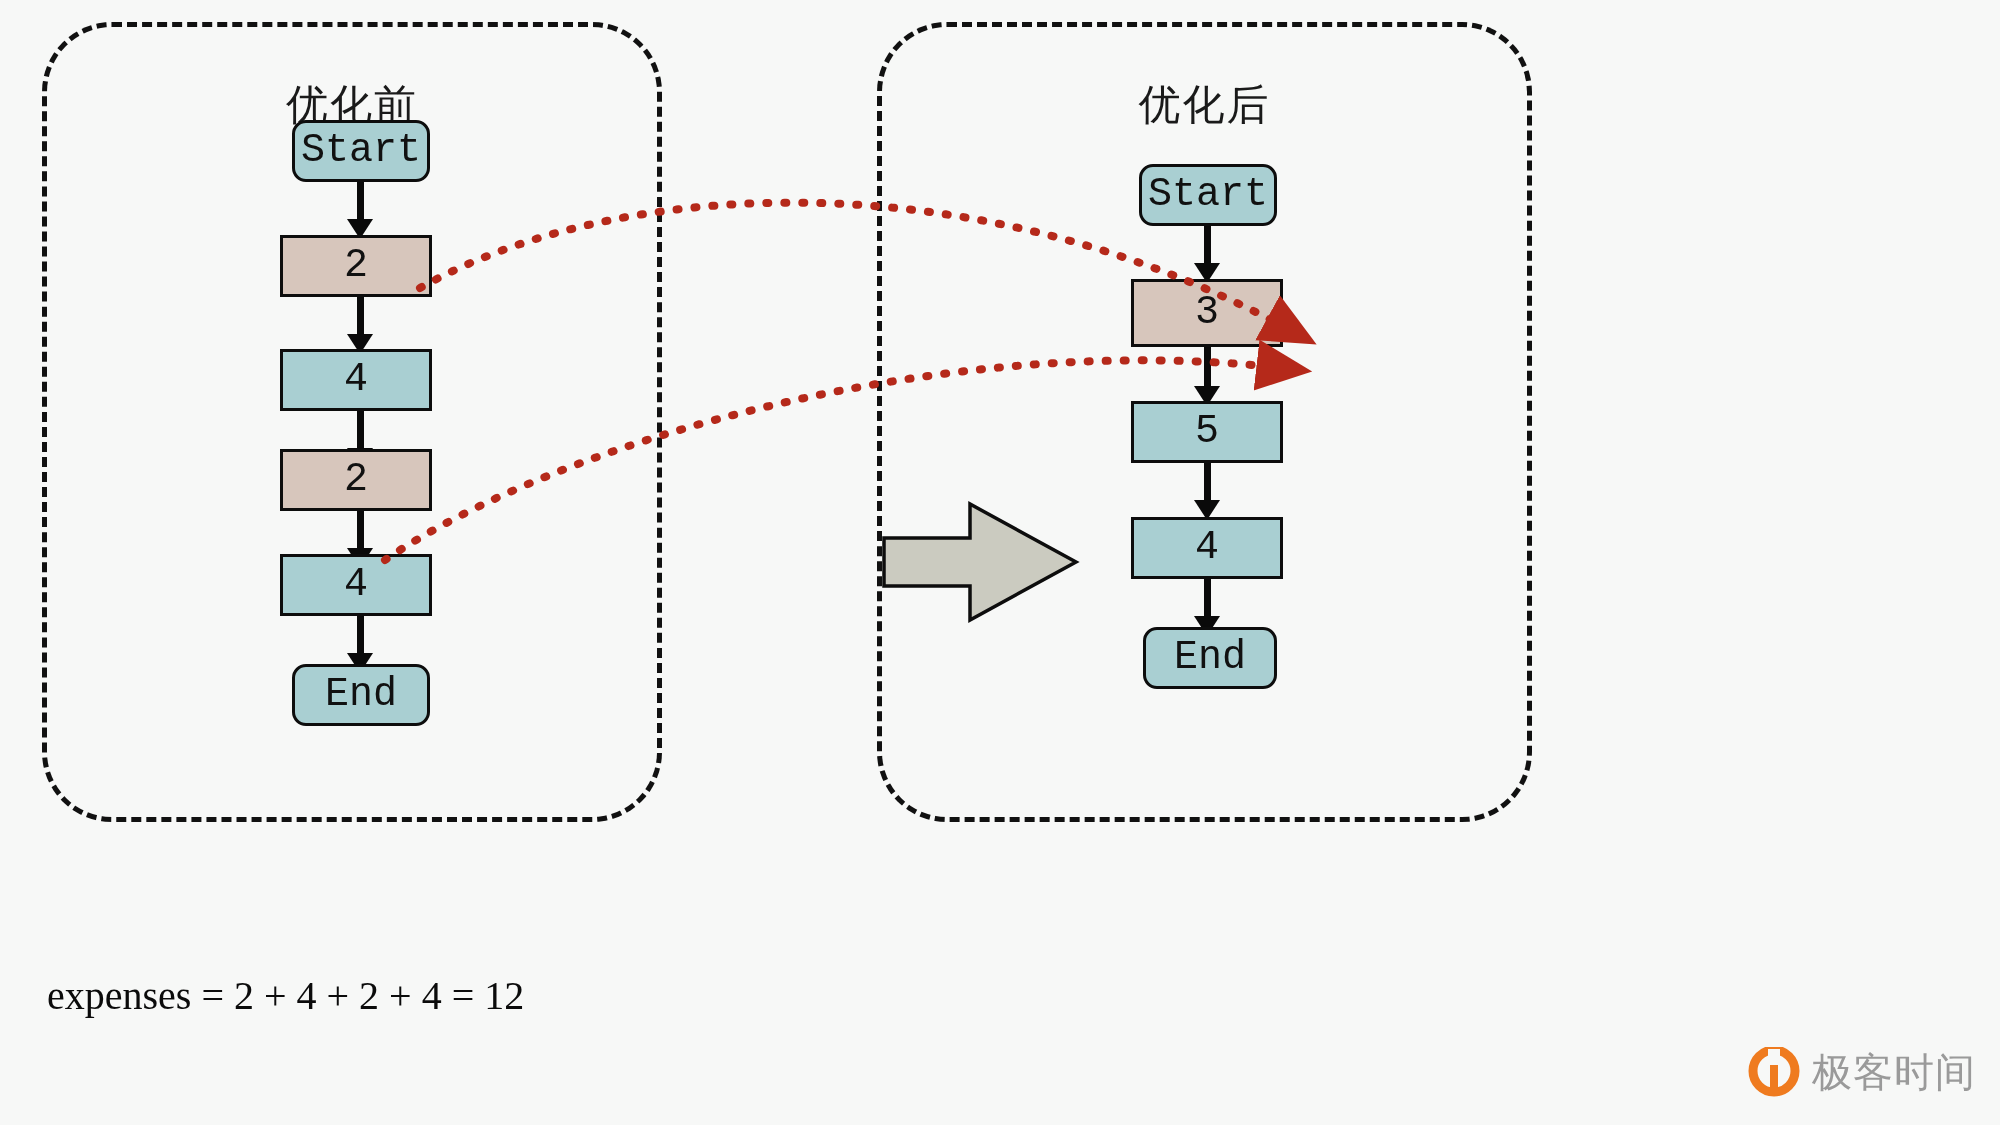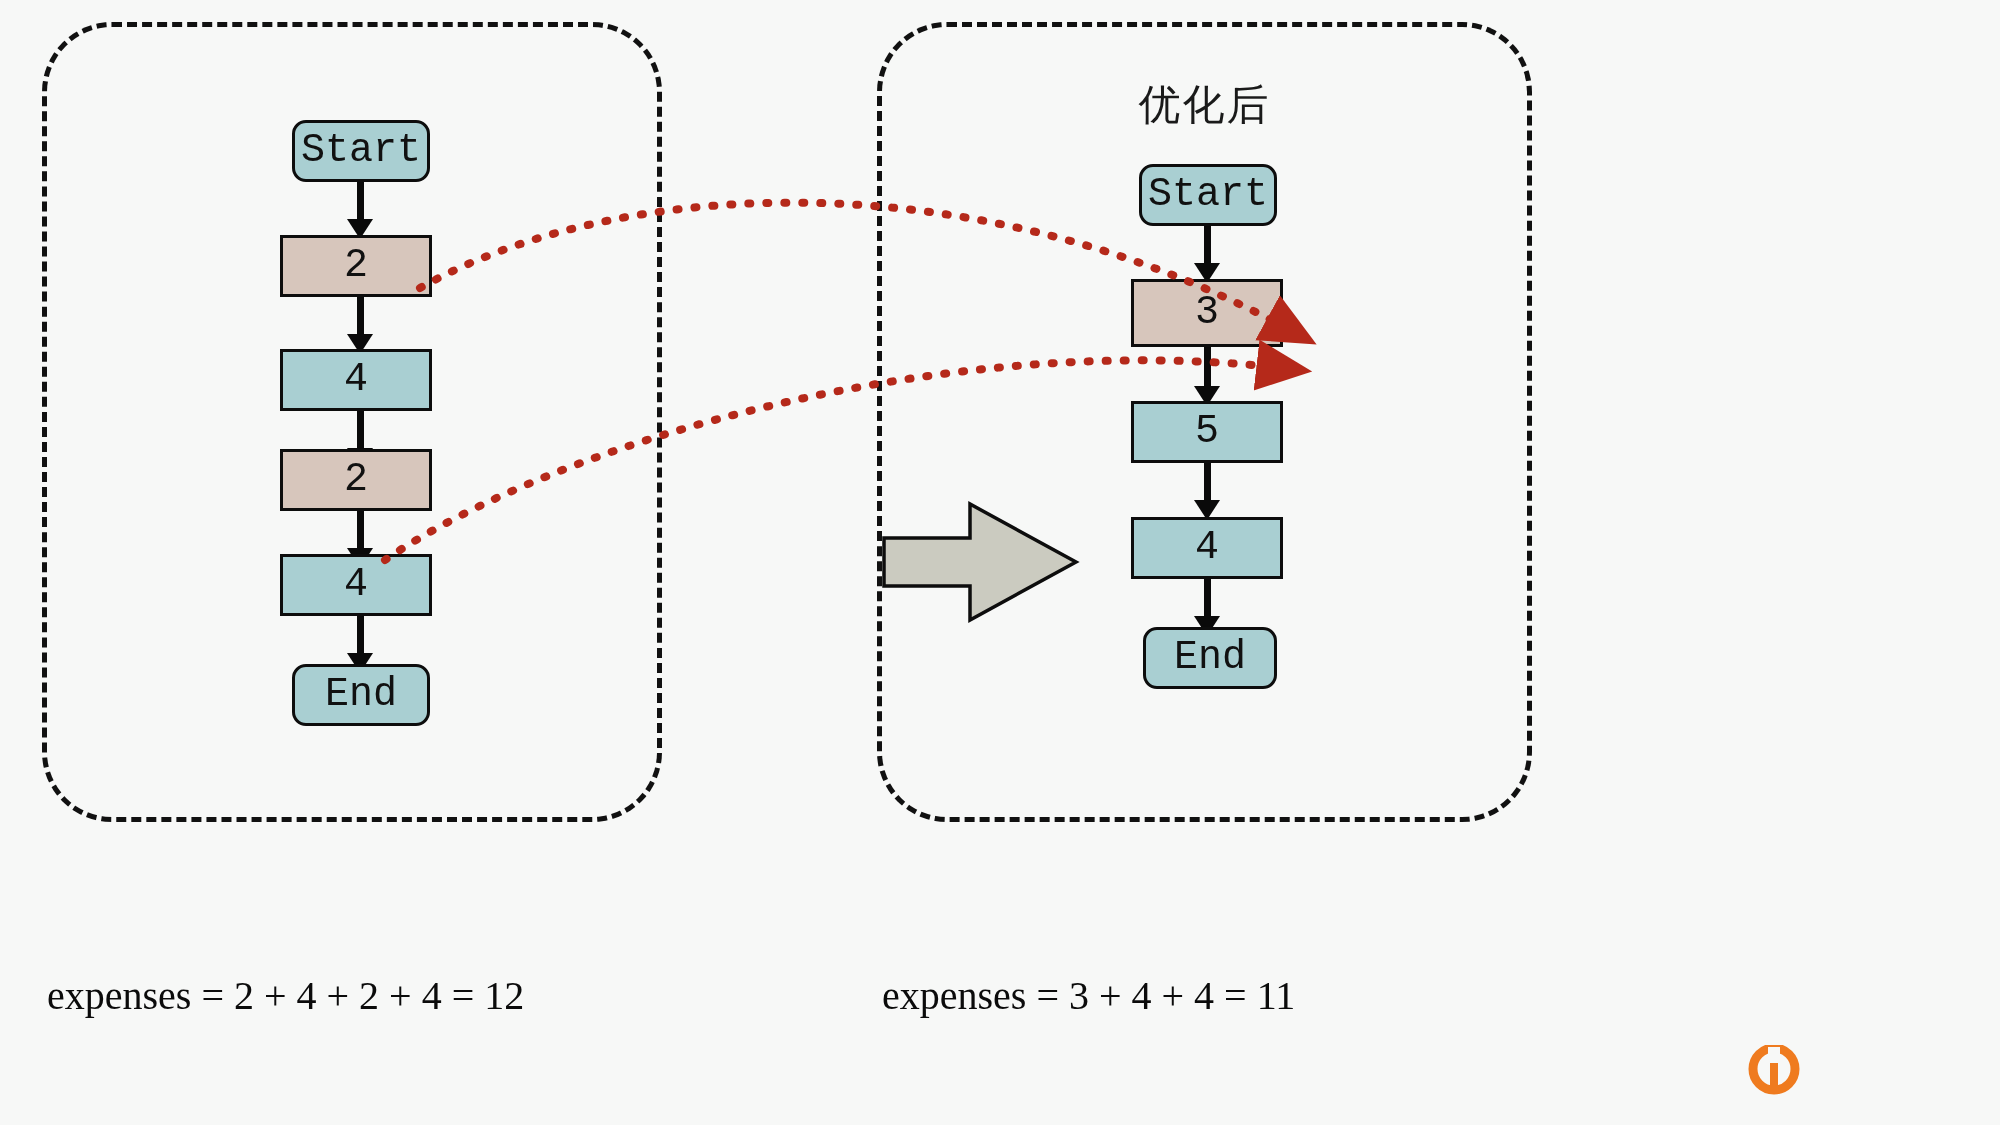--- a/index.html
+++ b/index.html
@@ -89,20 +89,21 @@
     font-size:40px;color:#9a9a9a;letter-spacing:1px;
     font-family:"DejaVu Sans","Liberation Sans",sans-serif;
   }
 </style>
 </head>
 <body>
 
 <div id="stage">
 
   <div class="panel" id="panel-before">
+    <div class="panel-title" id="title-before">优化前</div>
 
     <div class="node teal round" style="left:245px;top:93px;width:138px;height:62px;">
       <span>Start</span>
     </div>
     <div class="vconn" style="left:310px;top:155px;height:50px;"></div>
     <div class="vhead" style="left:300px;top:192px;"></div>
 
     <div class="node tan" id="node-b-2a" style="left:233px;top:208px;width:152px;height:62px;">
       <span>2</span>
     </div>
@@ -158,21 +159,20 @@
     <div class="node teal" style="left:249px;top:490px;width:152px;height:62px;">
       <span>4</span>
     </div>
     <div class="vconn" style="left:322px;top:552px;height:50px;"></div>
     <div class="vhead" style="left:312px;top:589px;"></div>
 
     <div class="node teal round" style="left:261px;top:600px;width:134px;height:62px;">
       <span>End</span>
     </div>
 
-    <div class="expenses" id="expenses-after">expenses = 3 + 4 + 4 = 11</div>
   </div>
 
   <svg id="grey-arrow" viewBox="0 0 200 128">
     <polygon points="4,40 90,40 90,6 196,64 90,122 90,88 4,88" fill="#cbcbc0" stroke="#0d0d0d" stroke-width="3.5" stroke-linejoin="miter"></polygon>
   </svg>
 
   <svg id="red-layer" viewBox="0 0 2000 1125">
     <defs>
       <marker id="redhead" markerWidth="7" markerHeight="7" refX="3.2" refY="3.2" orient="auto" markerUnits="strokeWidth">
         <path d="M0,0 L7,3.2 L0,6.4 z" fill="#b5291a"></path>
@@ -185,15 +185,16 @@
   </svg>
 
   <div id="watermark">
     <svg width="52" height="52" viewBox="0 0 52 52">
       <circle cx="26" cy="24" r="21" fill="none" stroke="#ef7b1f" stroke-width="9"></circle>
       <path d="M26 16 L26 47" stroke="#ef7b1f" stroke-width="8" fill="none"></path>
       <path d="M14 41 a14 11 0 0 0 24 0" fill="none" stroke="#ef7b1f" stroke-width="5"></path>
       <rect x="20" y="2" width="12" height="20" fill="#f7f8f7"></rect>
       <path d="M26 18 L26 44" stroke="#ef7b1f" stroke-width="8" fill="none"></path>
     </svg>
+    <span class="wm-text">极客时间</span>
   </div>
 
 </div>
 
 </body></html>

